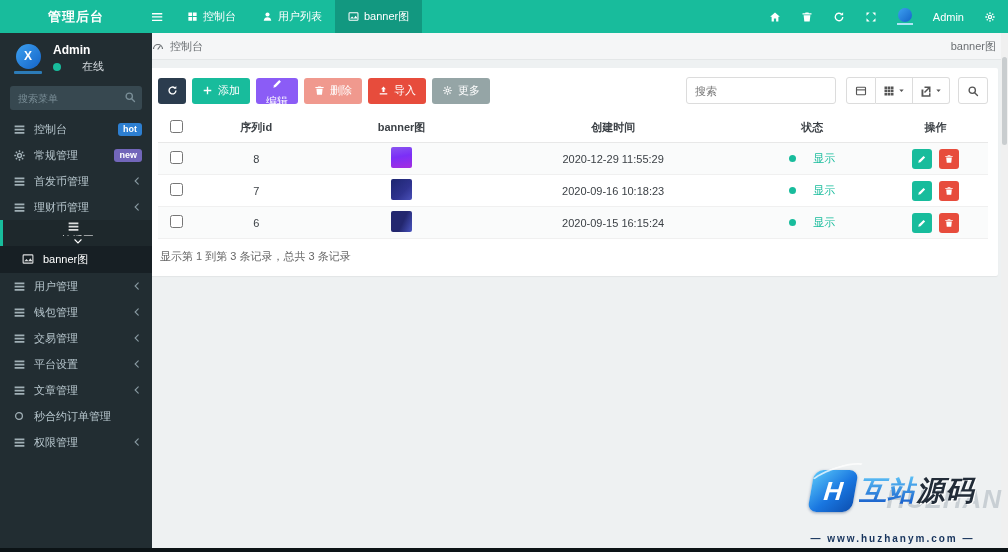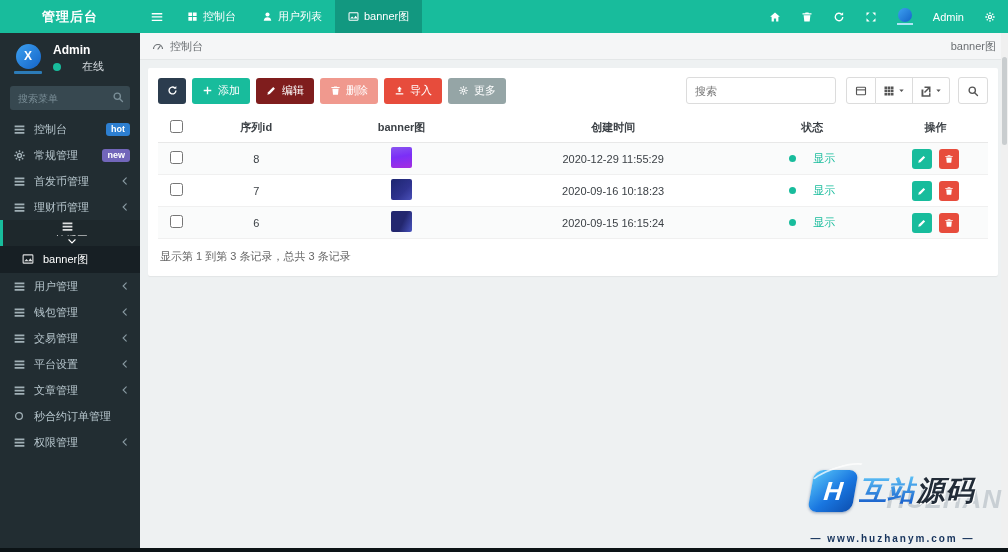--- a/index.html
+++ b/index.html
@@ -1,20 +1,20 @@
 <!DOCTYPE html>
 <html><head>
 <meta charset="utf-8">
 <style>
   * { box-sizing: border-box; margin: 0; padding: 0; }
   body { font-family: "Liberation Sans", "DejaVu Sans", sans-serif; background:#eef1f2; }
   .app { position:relative; width:1008px; height:552px; overflow:hidden; background:#eef1f2; }
 
   
-  .sidebar { position:absolute; left:0; top:0; bottom:0; width:140px; background:#222d32; z-index:5; }
+  .sidebar { position:absolute; left:0; top:0; bottom:0; width:152px; background:#222d32; z-index:5; }
   .side-header { height:33px; line-height:33px; text-align:center; background:#18bc9c; color:#fff; font-size:13px; font-weight:bold; letter-spacing:1px; }
   .user-panel { display:flex; align-items:center; gap:9px; padding:10px 12px 4px 12px; }
   .avatar-wrap { display:flex; flex-direction:column; align-items:center; width:32px; }
   .avatar { width:25px; height:25px; border-radius:50%; background:linear-gradient(135deg,#3da0f0,#1464c8); display:flex; align-items:center; justify-content:center; color:#fff; font-size:12px; font-weight:bold; }
   .avatar-sub { width:28px; height:3px; margin-top:2px; border-radius:1px; background:#2f8fd8; opacity:.8; }
   .user-meta { display:flex; flex-direction:column; gap:2px; }
   .user-name { color:#fff; font-size:12px; font-weight:bold; }
   .user-status { display:flex; align-items:center; gap:21px; color:#d3d9dd; font-size:11px; }
   .dot { width:8px; height:8px; border-radius:50%; background:#18bc9c; display:inline-block; }
   .side-search { position:relative; margin:8px 10px 4px 10px; }
@@ -50,21 +50,21 @@
   .bc-right { margin-left:auto; }
 
   .content { padding:8px 10px 8px 8px; }
   .panel { background:#fff; border-radius:2px; padding:9px 10px 4px 10px; box-shadow:0 1px 1px rgba(0,0,0,.05); }
 
   .toolbar { display:flex; align-items:center; margin-bottom:9px; }
   .btn { height:26px; border:none; border-radius:3px; color:#fff; font-size:11px; display:inline-flex; align-items:center; gap:5px; padding:0 10px; margin-right:6px; cursor:pointer; font-family:inherit; }
   .btn .bi { width:11px; height:11px; }
   .btn-dark { background:#2b3c4e; width:28px; justify-content:center; padding:0; }
   .btn-add { background:#18bc9c; }
-  .btn-edit { background:#7f1d1d; }
+  .btn-edit { background:#8b5cf6;flex-direction:column; }
   .btn-del { background:#f0998e; }
   .btn-import { background:#e74c3c; }
   .btn-more { background:#95a5a6; }
   .tb-right { margin-left:auto; display:flex; align-items:center; }
   .tb-search { width:150px; height:27px; border:1px solid #dcdcdc; border-radius:3px; padding:0 8px; font-size:11px; color:#333; outline:none; font-family:inherit; }
   .btn-group { display:flex; margin-left:10px; }
   .gbtn { height:27px; min-width:30px; background:#fff; border:1px solid #dcdcdc; color:#555; display:inline-flex; align-items:center; justify-content:center; gap:3px; padding:0 7px; cursor:pointer; }
   .btn-group .gbtn + .gbtn { border-left:none; }
   .btn-group .gbtn:first-child { border-radius:3px 0 0 3px; }
   .btn-group .gbtn:last-child { border-radius:0 3px 3px 0; }

